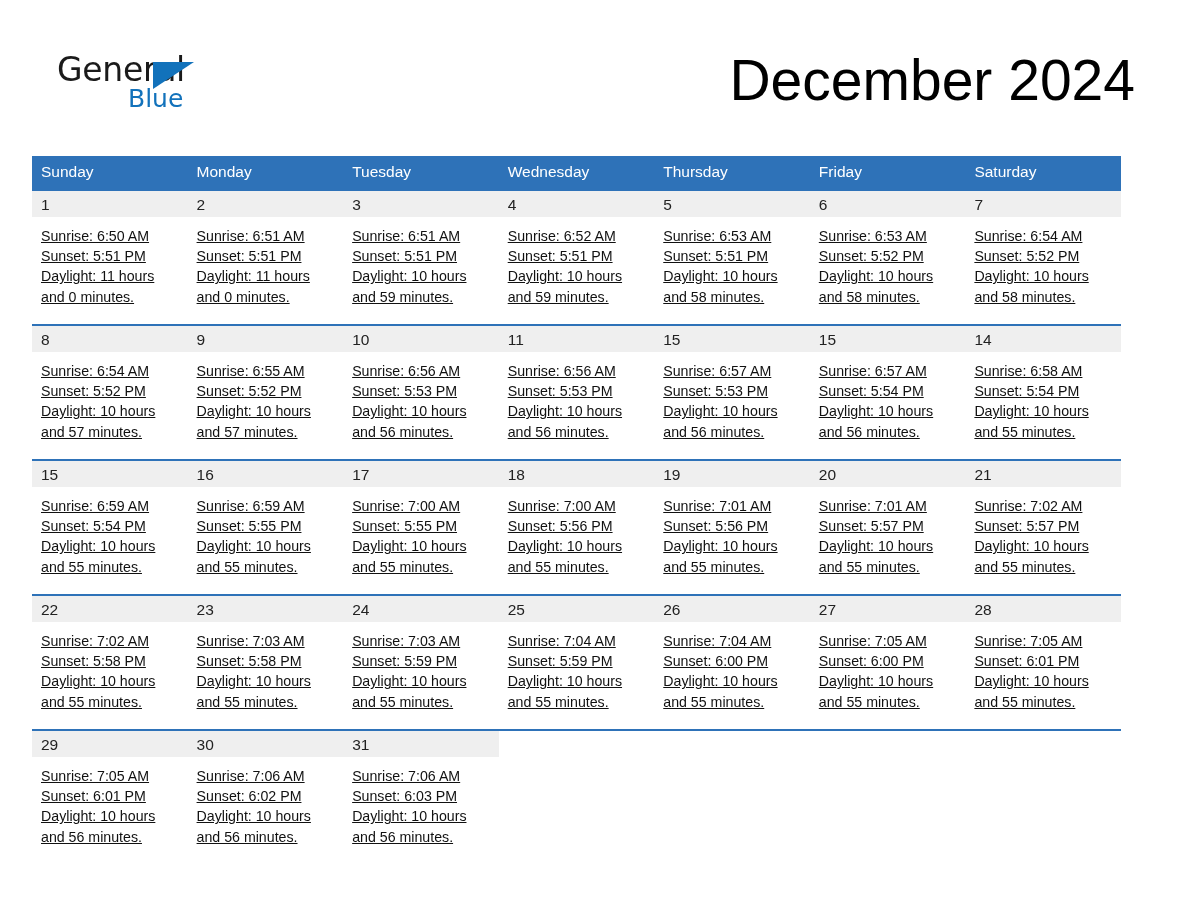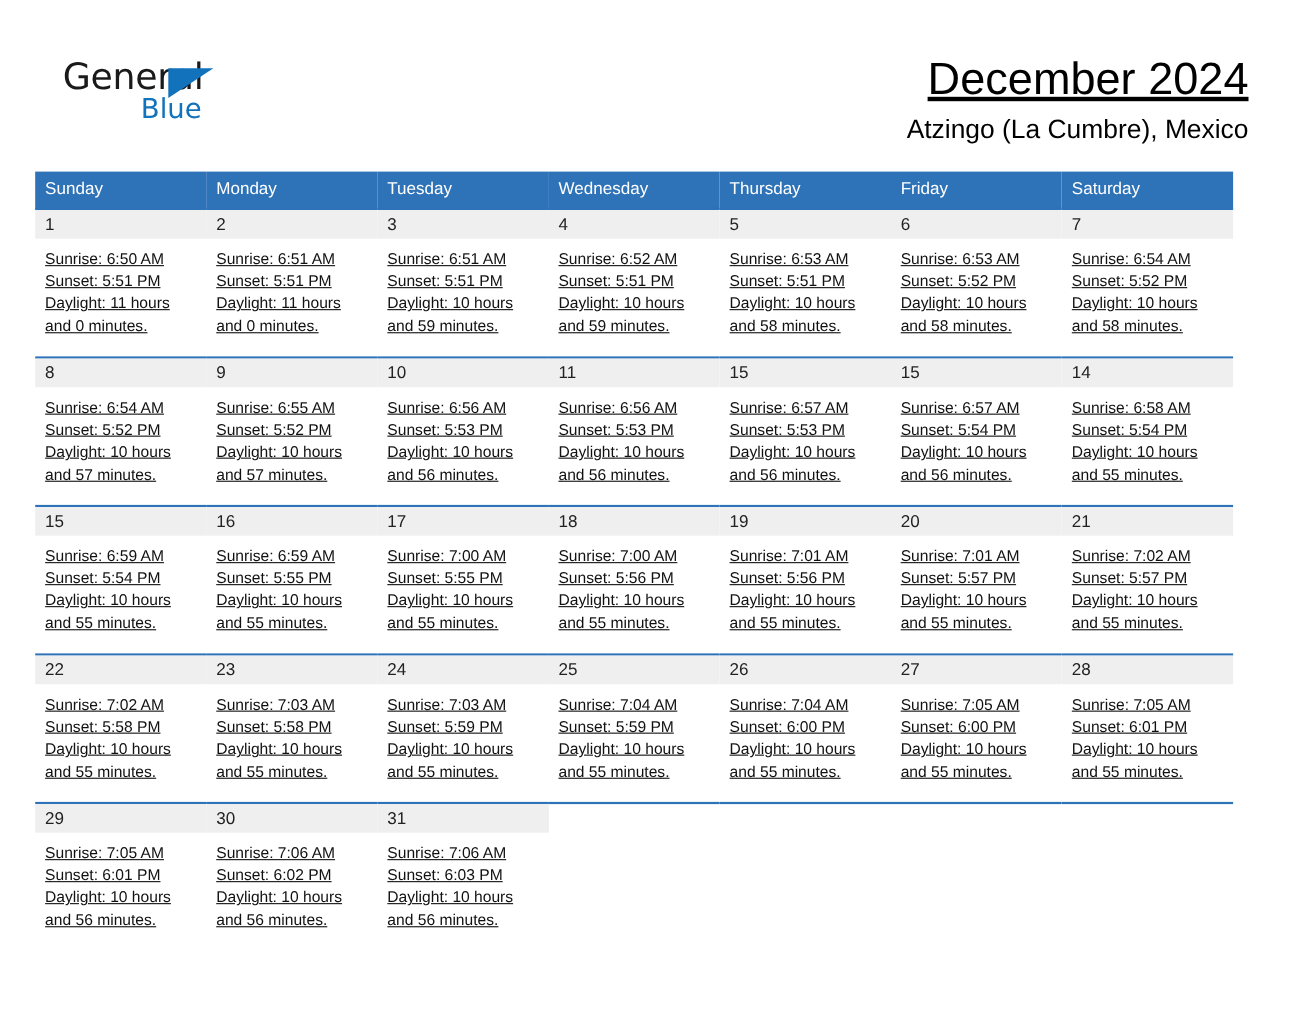--- a/index.html
+++ b/index.html
@@ -67,26 +67,25 @@
     line-height: 1;
   }
 
   .title-block {
     position: absolute;
     right: 53px;
     top: 48px;
     text-align: right;
   }
   .cal-title {
-    font-size: 41px;
+    font-size: 57px;
     font-weight: 400;
     color: #000000;
     line-height: 1.15;
     white-space: nowrap;
-    text-decoration: underline;
   }
   .cal-subtitle {
     margin-top: 9px;
     font-size: 24px;
     font-weight: 400;
     color: #000000;
     line-height: 1.2;
     white-space: nowrap;
   }
 
@@ -152,21 +151,20 @@
   <div class="top-bar">
 
     <div class="logo">
       <span class="logo-general">General</span>
       <span class="logo-triangle"></span>
       <span class="logo-blue">Blue</span>
     </div>
 
     <div class="title-block">
       <div class="cal-title">December 2024</div>
-      <div class="cal-subtitle">Atzingo (La Cumbre), Mexico</div>
     </div>
 
   </div>
 
   <table class="calendar">
     <colgroup>
       <col>
         <col>
         <col>
         <col>

